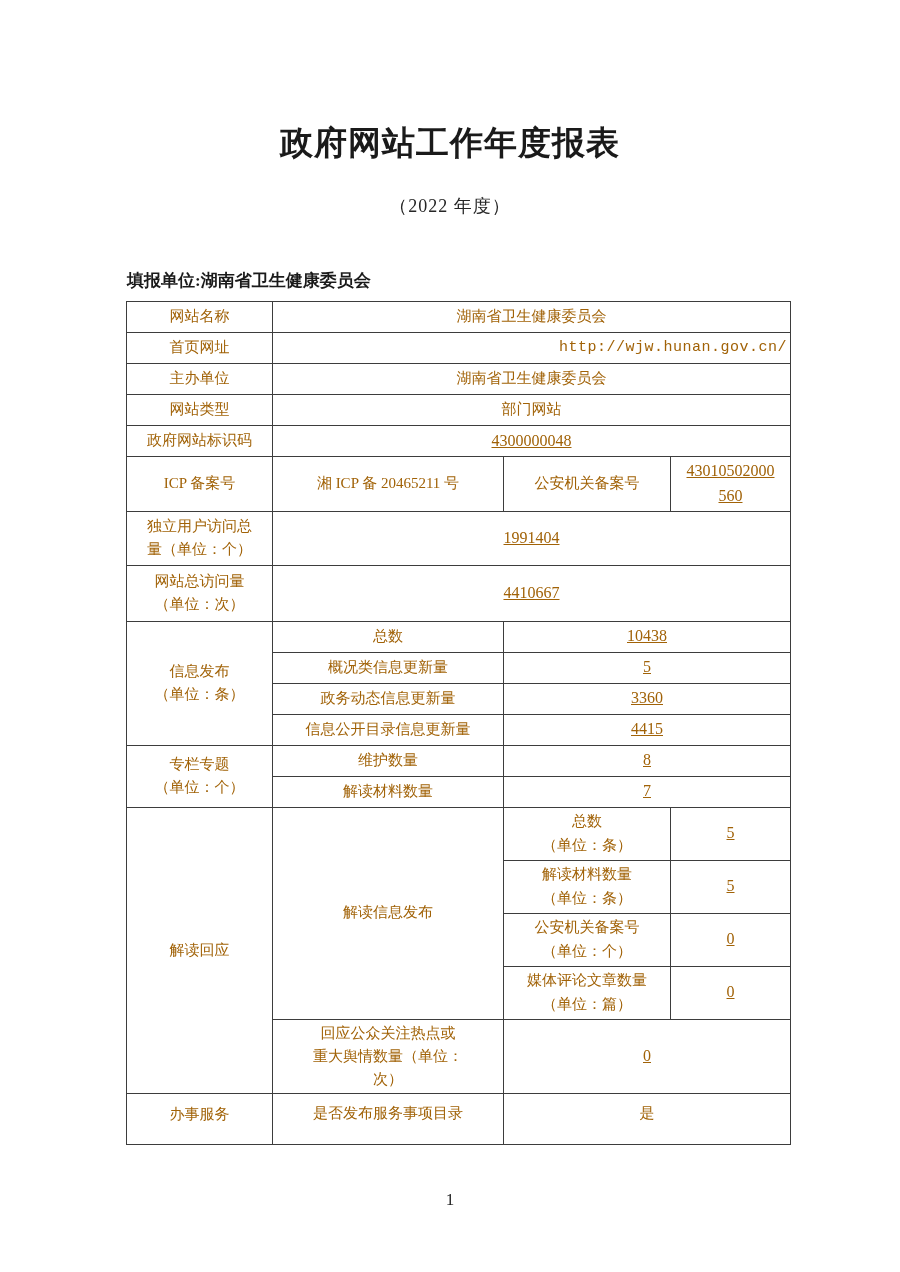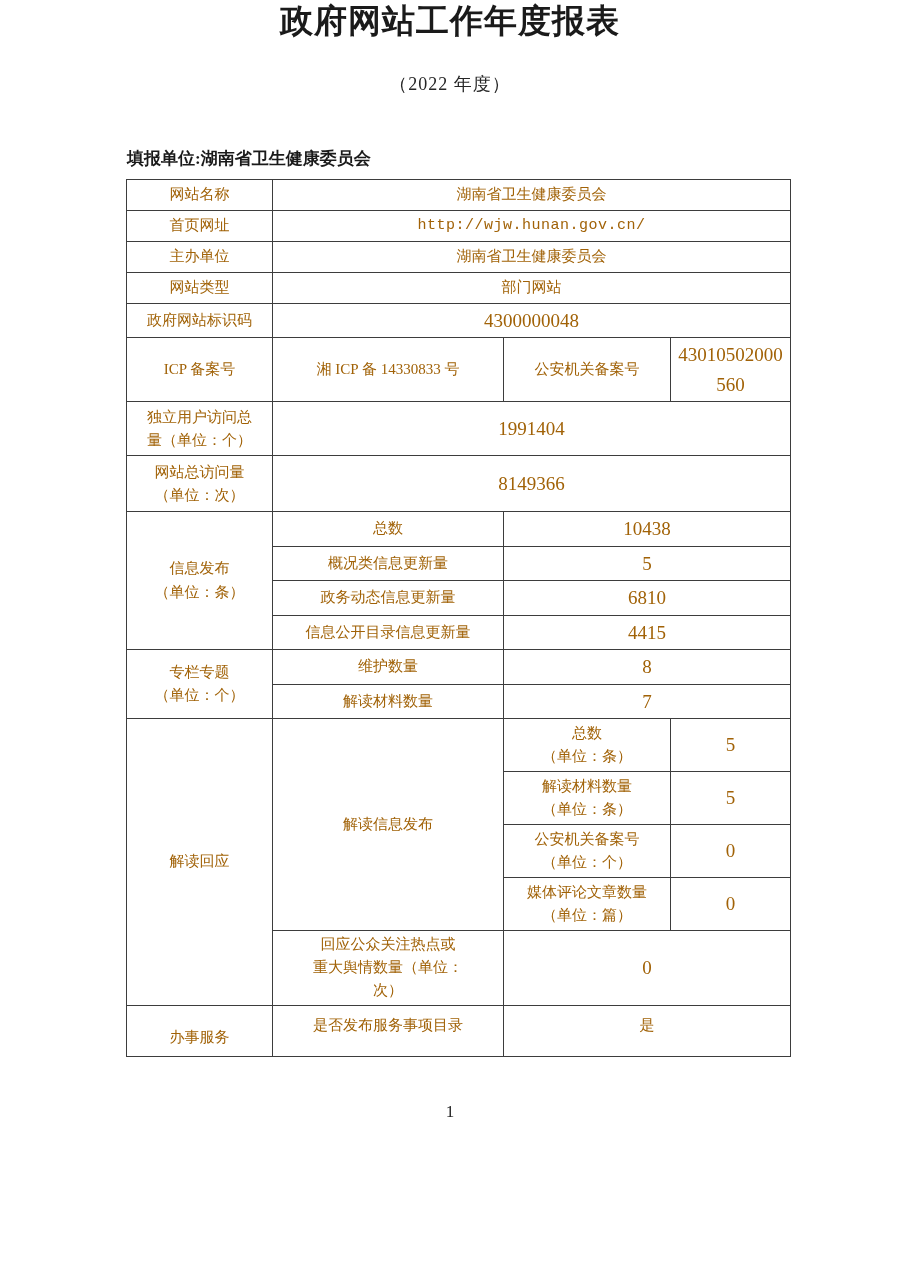--- a/index.html
+++ b/index.html
@@ -8,20 +8,21 @@
     width: 900px;
     height: 1272px;
     position: relative;
     font-family: "Liberation Serif", "DejaVu Serif", serif;
     color: #262626;
     overflow: hidden;
   }
   .page { width: 900px; height: 1272px; }
 
   .doc-title {
+    margin-top: 122px;
     text-align: center;
     font-family: "Liberation Sans", "DejaVu Sans", sans-serif;
     font-weight: bold;
     font-size: 33px;
     line-height: 41px;
     letter-spacing: 1px;
     color: #1a1a1a;
   }
   .doc-subtitle {
     margin-top: 32px;
@@ -60,27 +61,28 @@
     color: #a16207;
   }
   tr.h31 td { height: 31px; }
   tr.h52 td { height: 52px; }
   tr.h54 td { height: 54px; }
   tr.h56 td { height: 56px; }
   tr.h53 td { height: 53px; }
   tr.h74 td { height: 74px; }
   tr.h51 td { height: 51px; }
 
-  td.num { font-size: 19px; }
+  td.num { font-size: 16px; text-decoration: underline; }
   td.mono {
     font-family: "Liberation Mono", "DejaVu Sans Mono", monospace;
     font-size: 15px;
     letter-spacing: 0.5px;
-  }
-  td.valign-bottom { vertical-align: bottom; padding-bottom: 6px; }
+    text-align: right;
+  }
+  td.valign-bottom { vertical-align: bottom; padding-bottom: 18px; }
   td.valign-top { vertical-align: top; padding-top: 8px; }
 
   .page-number {
     margin-top: 42px;
     text-align: center;
     font-size: 17px;
     line-height: 25px;
   }
 </style>
 </head>
@@ -116,50 +118,50 @@
         <td>网站类型</td>
         <td colspan="3">部门网站</td>
       </tr>
       <tr class="h31">
         <td>政府网站标识码</td>
         <td colspan="3" class="num">4300000048</td>
       </tr>
 
       <tr class="h52">
         <td>ICP 备案号</td>
-        <td>湘 ICP 备 14330833 号</td>
+        <td>湘 ICP 备 20465211 号</td>
         <td>公安机关备案号</td>
         <td class="num">43010502000
 560</td>
       </tr>
 
       <tr class="h54">
         <td>独立用户访问总
 量（单位：个）</td>
         <td colspan="3" class="num">1991404</td>
       </tr>
       <tr class="h56">
         <td>网站总访问量
 （单位：次）</td>
-        <td colspan="3" class="num">8149366</td>
+        <td colspan="3" class="num">4410667</td>
       </tr>
 
       <tr class="h31">
         <td rowspan="4">信息发布
 （单位：条）</td>
         <td>总数</td>
         <td colspan="2" class="num">10438</td>
       </tr>
       <tr class="h31">
         <td>概况类信息更新量</td>
         <td colspan="2" class="num">5</td>
       </tr>
       <tr class="h31">
         <td>政务动态信息更新量</td>
-        <td colspan="2" class="num">6810</td>
+        <td colspan="2" class="num">3360</td>
       </tr>
       <tr class="h31">
         <td>信息公开目录信息更新量</td>
         <td colspan="2" class="num">4415</td>
       </tr>
 
       <tr class="h31">
         <td rowspan="2">专栏专题
 （单位：个）</td>
         <td>维护数量</td>

